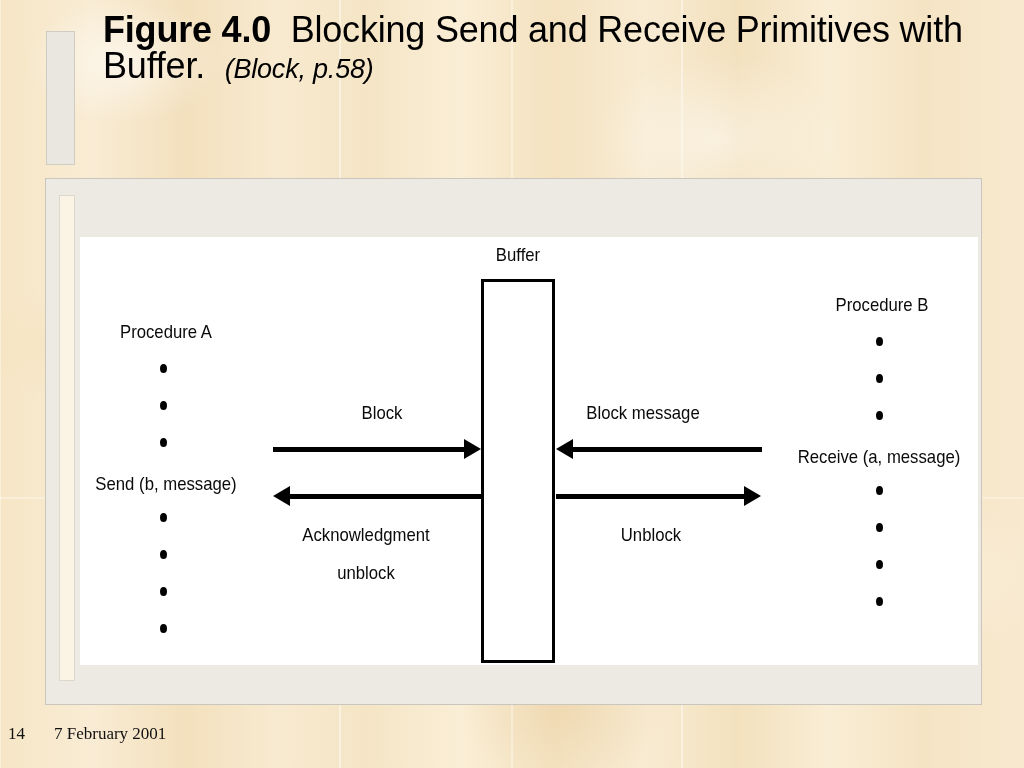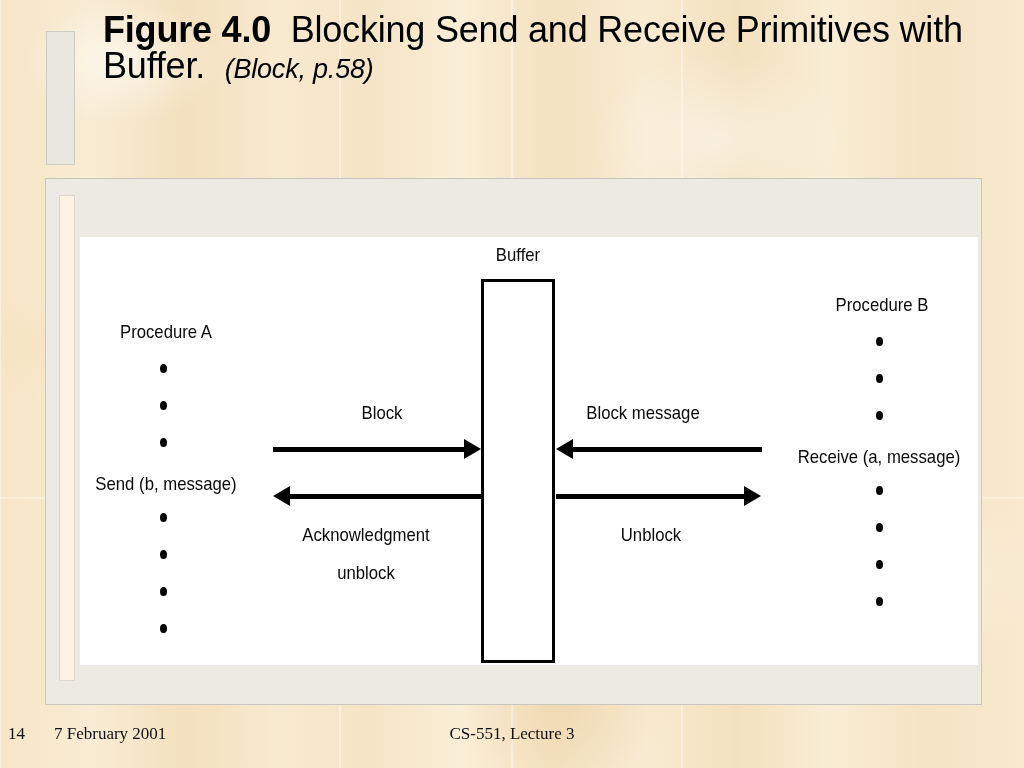--- a/index.html
+++ b/index.html
@@ -214,16 +214,15 @@
 
   <div class="fig-text ctr" style="left:563px; top:402px; width:160px;">Block message</div>
   <div class="arrow-line" style="left:573px; top:447px; width:189px;"></div>
   <div class="arrow-head left" style="left:556px; top:439px;"></div>
 
   <div class="arrow-line" style="left:556px; top:494px; width:190px;"></div>
   <div class="arrow-head right" style="left:744px; top:486px;"></div>
   <div class="fig-text ctr" style="left:571px; top:524px; width:160px;">Unblock</div>
 
   <div id="footer-date" class="footer-text">7 February 2001</div>
-  <div id="footer-center" class="footer-text">CS-551, Lecture 3</div>
   <div id="footer-page" class="footer-text">14</div>
 
 </div>
 
 </body></html>

